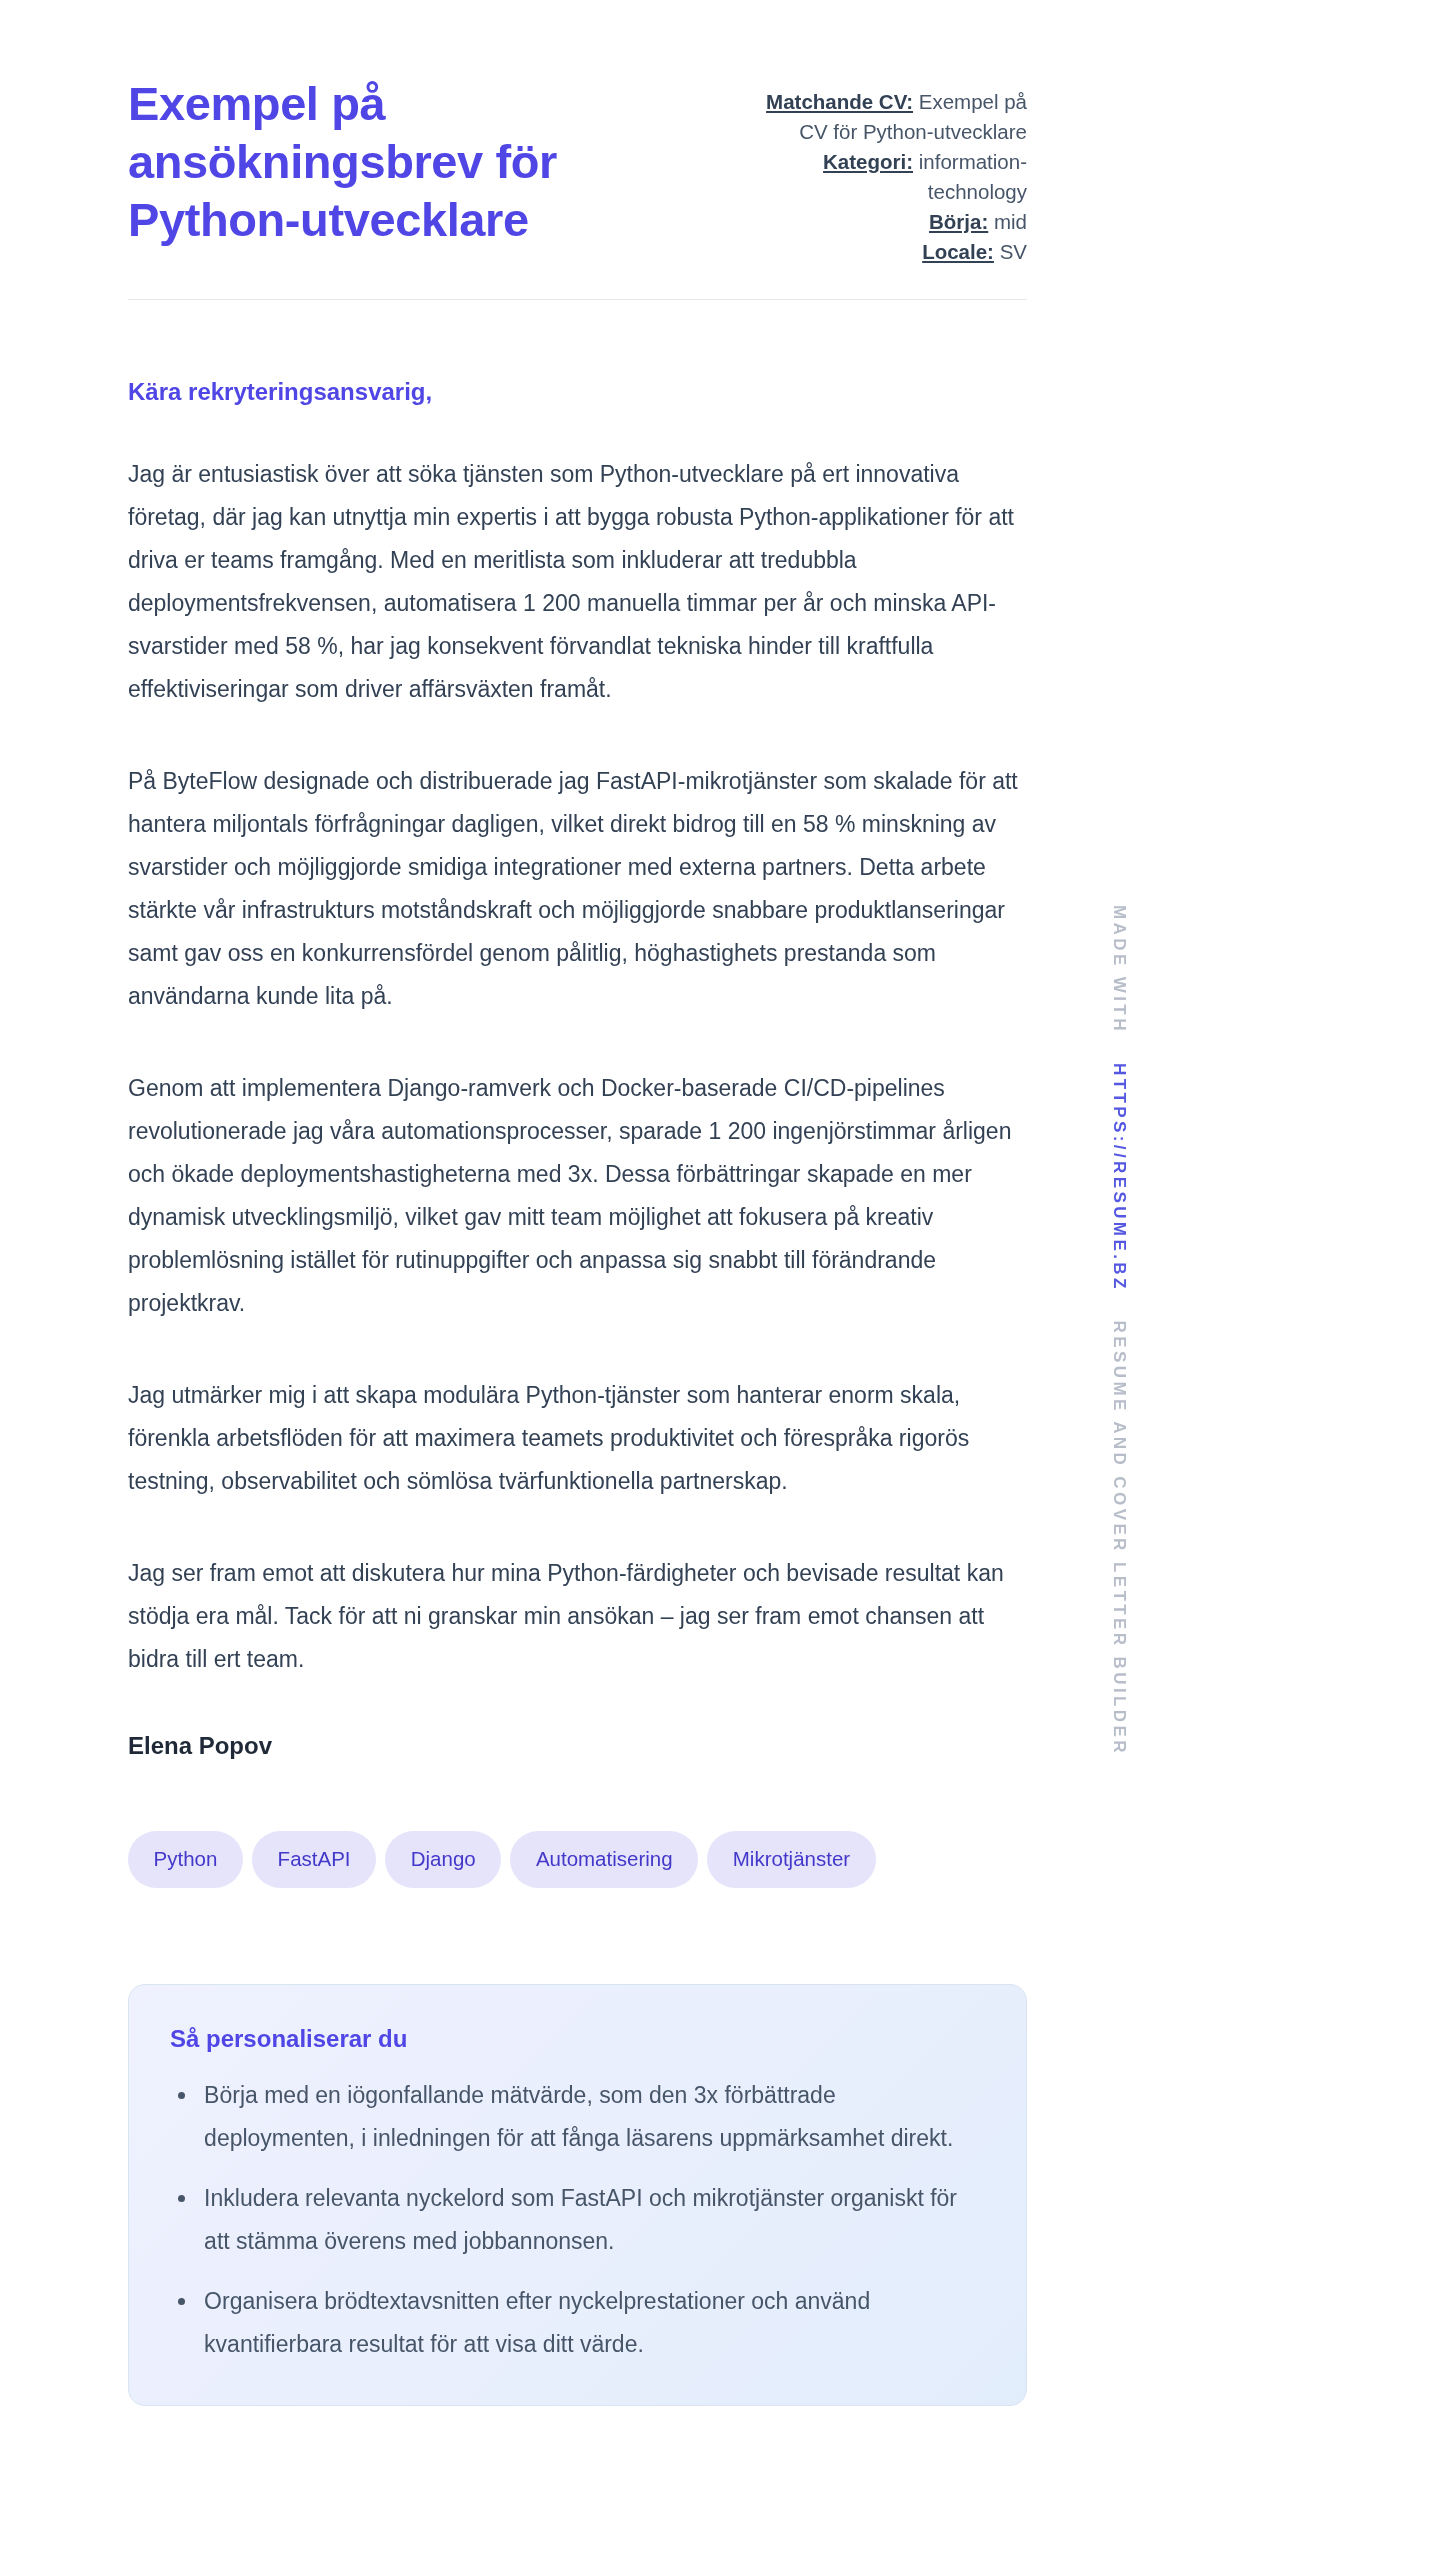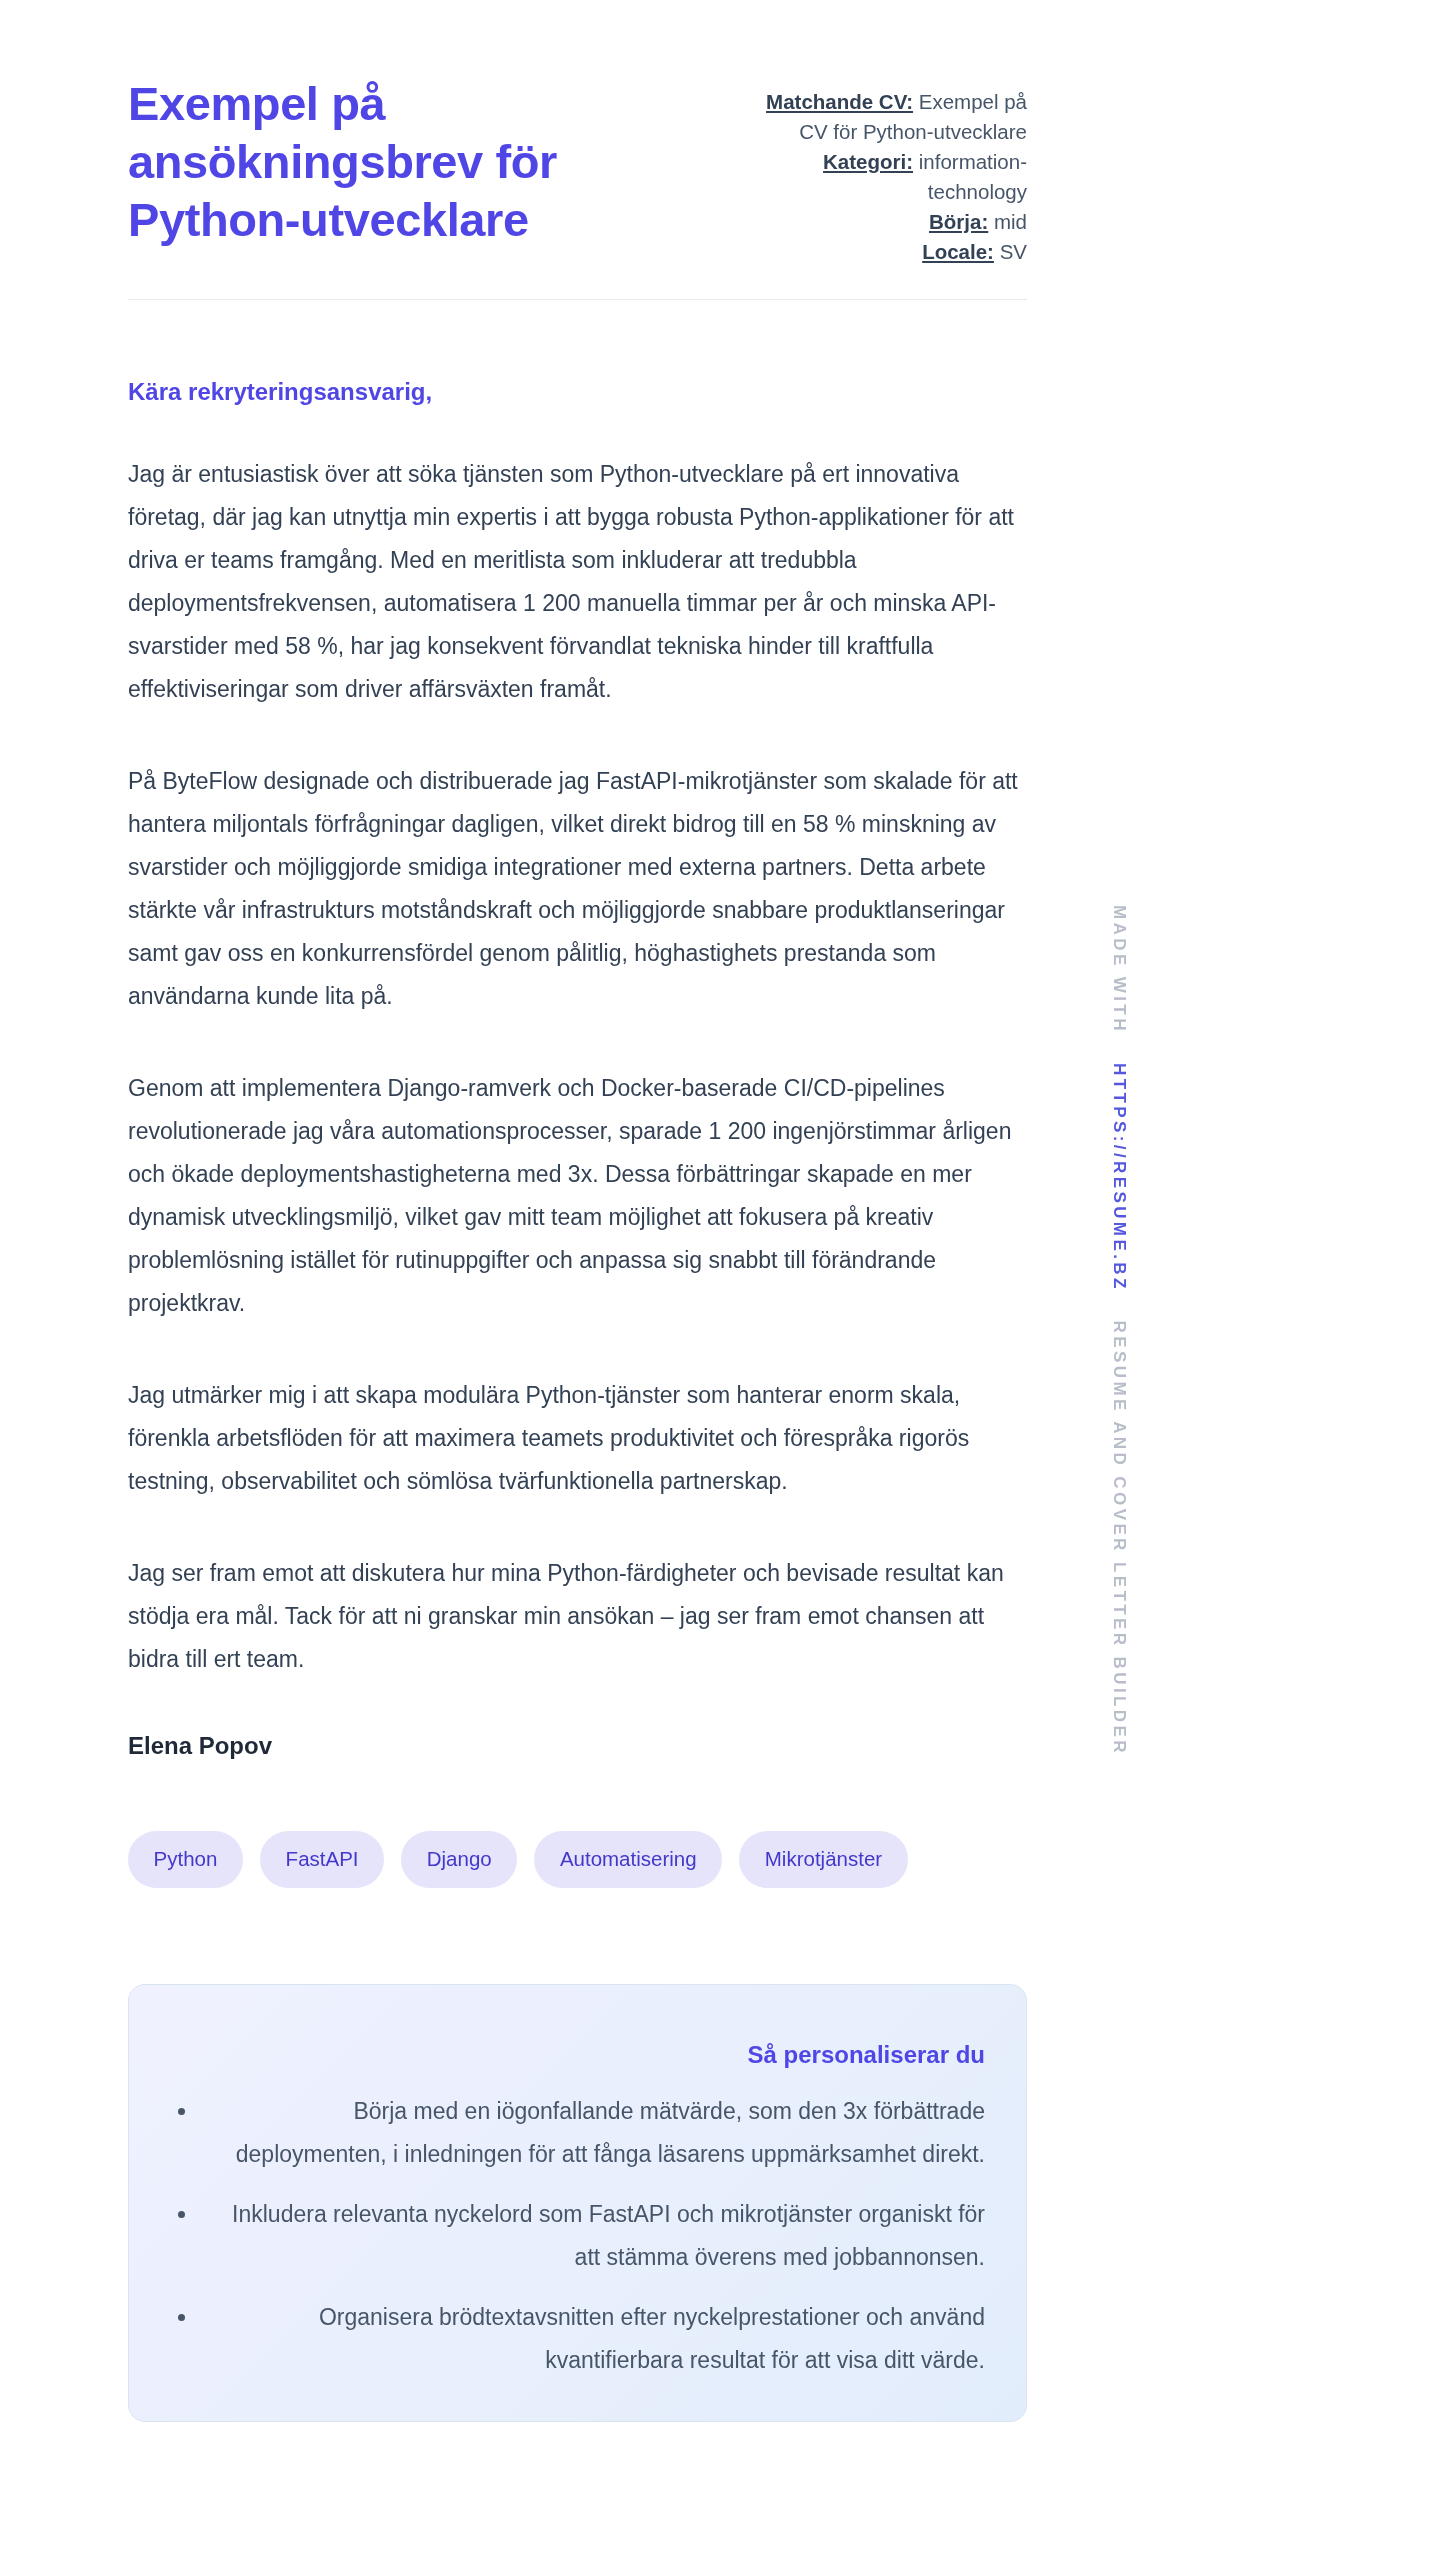--- a/index.html
+++ b/index.html
@@ -35,34 +35,33 @@
   
   .greeting {
     font-size: 24px; line-height: 34px; font-weight: 700;
     color: #4f46e5; margin: 75px 0 44px 0;
   }
   .para { font-size: 23px; line-height: 43px; color: #334155; margin: 0 0 49px 0; }
   .sig-name { font-size: 24px; line-height: 31px; font-weight: 700; color: #1f2937; margin: 34px 0 0 0; }
   .sig-title { font-size: 24px; line-height: 31px; color: #475569; margin: 22px 0 0 0; }
 
   
-  .tags { display: flex; flex-wrap: wrap; gap: 17px; margin: 70px 0 0 0; }
+  .tags { display: flex; flex-wrap: wrap; gap: 9px; margin: 70px 0 0 0; }
   .tag {
     display: inline-block; background: #e5e4fb; color: #4338ca;
     font-size: 20.5px; font-weight: 500; line-height: 1;
     padding: 18px 25.6px; border-radius: 32px;
   }
 
   
   .tips {
     margin: 96px 0 0 0;
     background: linear-gradient(135deg, #eff1fe 0%, #e9effd 50%, #e2edfb 100%);
     border: 1.7px solid #d9e4f3; border-radius: 17px;
-    padding: 54px 41px 39px 41px;
-    text-align: right;
+    padding: 38px 41px 39px 41px;
   }
   .tips-title { font-size: 24px; line-height: 31px; font-weight: 700; color: #4f46e5; margin: 0 0 20.5px 0; }
   .tips-list { margin: 0; padding: 0 0 0 29px; }
   .tip { font-size: 23px; line-height: 43px; color: #475569; margin: 0 0 17px 0; padding-left: 5.1px; }
   .tip:last-child { margin-bottom: 0; }
   .tip::marker { color: #475569; }
 
   
   .watermark {
     position: absolute; top: 905px; right: 25.6px;

